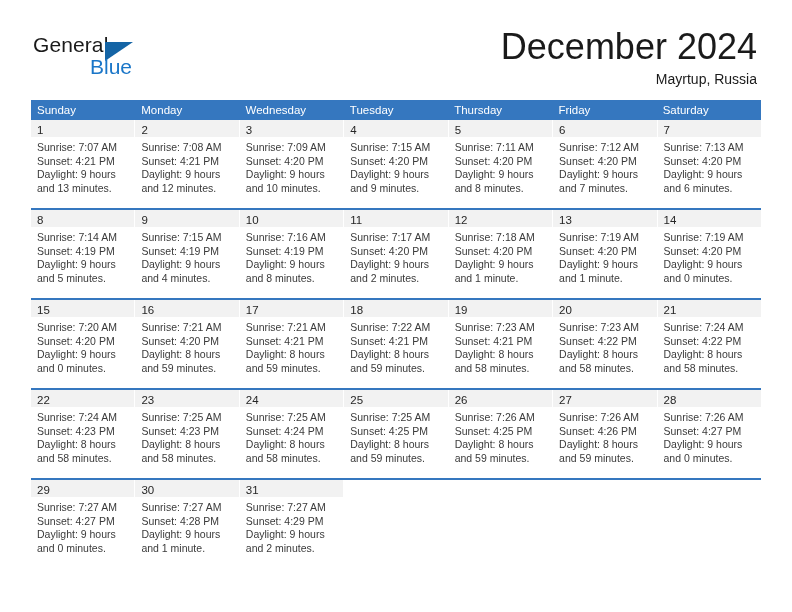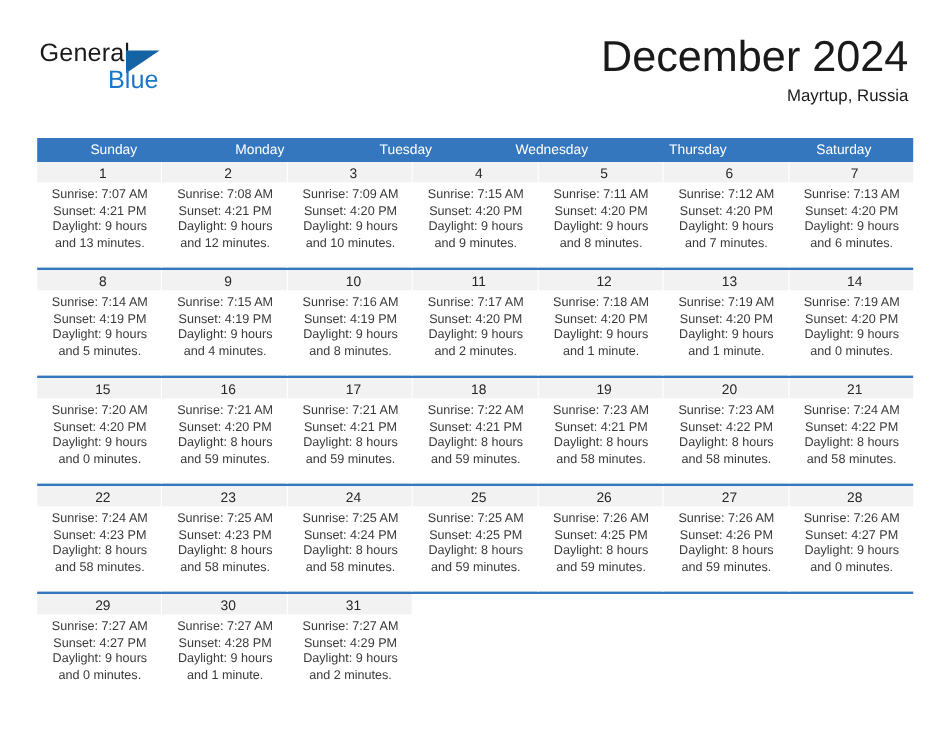--- a/index.html
+++ b/index.html
@@ -81,23 +81,22 @@
     color: #1a1a1a;
     line-height: 20px;
     margin-top: 5px;
     white-space: nowrap;
   }
 
   
   .calendar {
     position: absolute;
     left: 31px;
-    top: 115px;
+    top: 100px;
     width: 730px;
-    text-align: center;
   }
   .weekdays {
     display: flex;
     background: #3577bf;
     height: 20px;
   }
   .weekday {
     flex: 1 1 0;
     color: #ffffff;
     font-size: 11.5px;
@@ -161,23 +160,24 @@
       <div class="cal-title">December 2024</div>
       <div class="cal-subtitle">Mayrtup, Russia</div>
     </div>
 
   </div>
 
   <div class="calendar">
     <div class="weekdays">
       <div class="weekday">Sunday</div>
       <div class="weekday">Monday</div>
+      <div class="weekday">Wednesday</div>
       <div class="weekday">Tuesday</div>
-      <div class="weekday">Wednesday</div>
       <div class="weekday">Thursday</div>
+      <div class="weekday">Friday</div>
       <div class="weekday">Saturday</div>
     </div>
 
     <div id="weeks-container">
         <div class="week">
           <div class="daycell filled">
             <div class="daynum-bar"><span class="daynum">1</span></div>
             <div class="details">
               <div>Sunrise: 7:07 AM</div>
               <div>Sunset: 4:21 PM</div>

